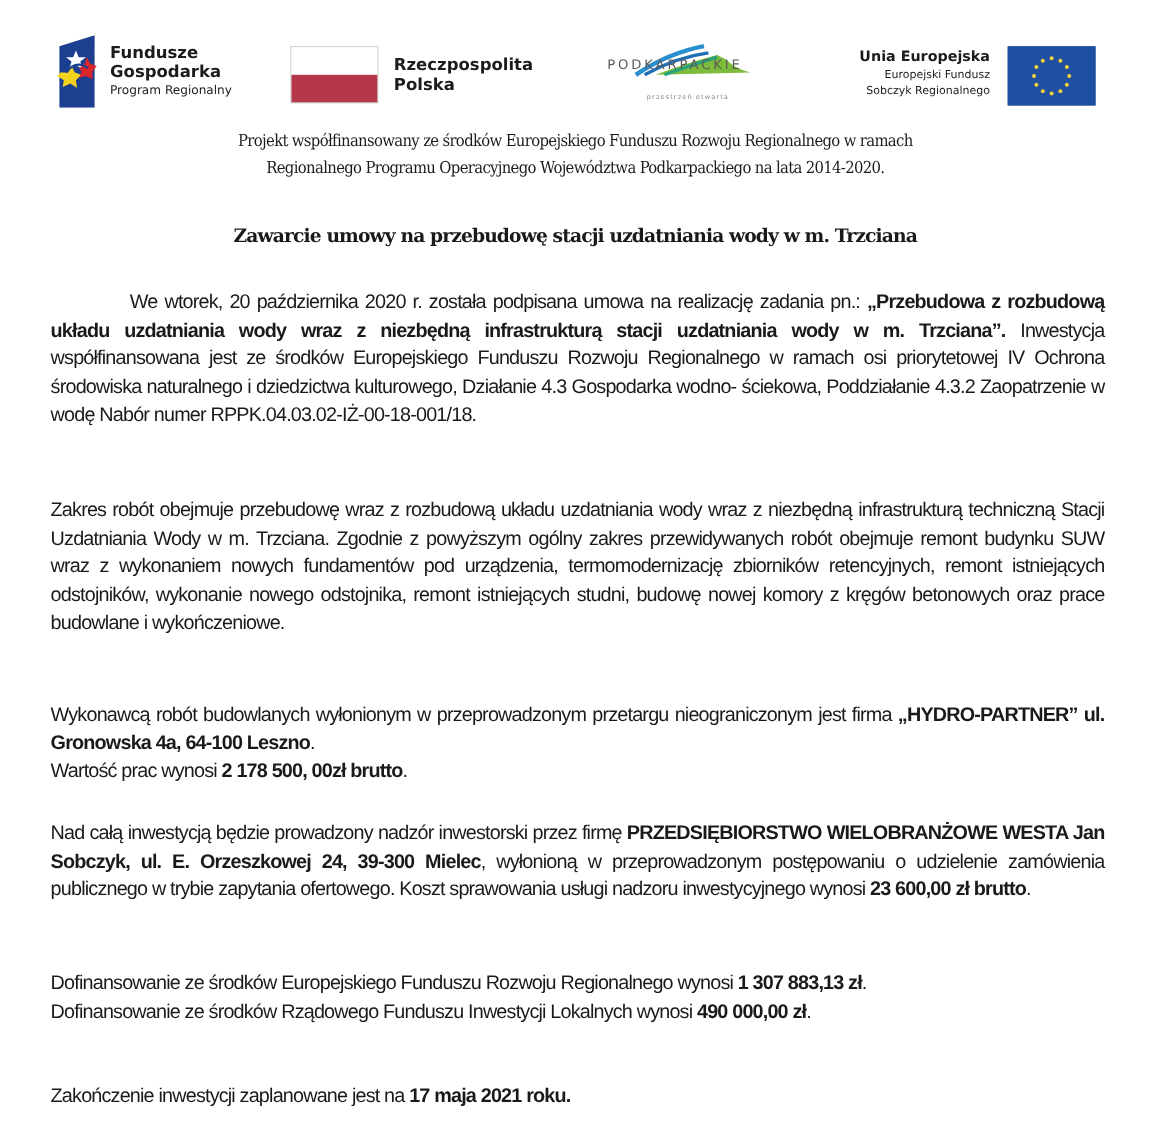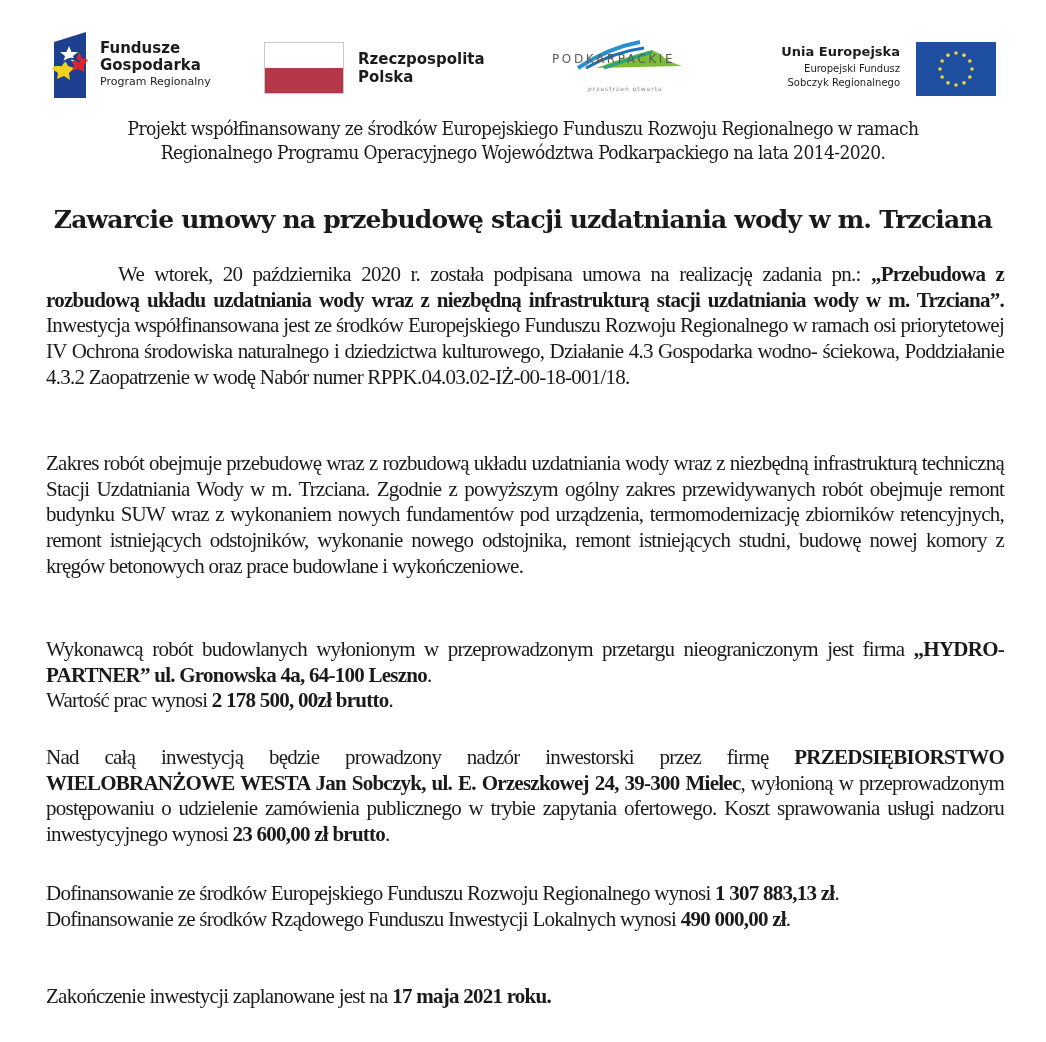--- a/index.html
+++ b/index.html
@@ -17,23 +17,23 @@
   .pl-flag .r { height:50%; background:#b5384a; }
   .pl-text { position:absolute; left:94px; top:8px; font-family:"DejaVu Sans", sans-serif; font-weight:bold; font-size:15px; line-height:18px; color:#1c1c1c; white-space:nowrap; }
   .pk-logo { left:548px; top:38px; width:150px; height:60px; }
   .pk-name { position:absolute; left:4px; top:14px; font-family:"DejaVu Sans", sans-serif; font-size:12px; letter-spacing:2.6px; color:#5a5a5a; white-space:nowrap; }
   .pk-sub { position:absolute; left:40px; top:47px; font-family:"DejaVu Sans", sans-serif; font-size:6px; letter-spacing:1px; color:#8a8a8a; white-space:nowrap; }
   .eu-logo { left:760px; top:42px; }
   .eu-text { position:absolute; right:-140px; top:0; width:140px; text-align:right; font-family:"DejaVu Sans", sans-serif; color:#1c1c1c; white-space:nowrap; }
   .eu-t1 { font-size:13px; font-weight:bold; line-height:20px; }
   .eu-t2 { font-size:10px; line-height:14px; }
   .eu-flag { position:absolute; left:916px; top:42px; width:80px; height:54px; background:#1f4fa0; }
-  .intro { position:absolute; left:0; width:1046px; top:116px; text-align:center; font-size:19px; line-height:24px; font-family:"DejaVu Serif", serif; font-stretch:condensed; letter-spacing:-0.6px; }
-  .title { position:absolute; left:0; width:1046px; top:205px; text-align:center; font-size:25px; font-weight:bold; font-family:"DejaVu Serif", serif; letter-spacing:-0.8px; }
-  .para { position:absolute; left:46px; width:958px; font-family:Liberation Serif, serif; font-size:21px; line-height:25.7px; letter-spacing:-0.75px; text-align:justify; }
+  .intro { position:absolute; left:0; width:1046px; top:116px; text-align:center; font-size:15px; line-height:24px; font-family:"DejaVu Serif", serif; font-stretch:condensed; letter-spacing:-0.6px; }
+  .title { position:absolute; left:0; width:1046px; top:205px; text-align:center; font-size:17px; font-weight:bold; font-family:"DejaVu Serif", serif; letter-spacing:-0.8px; }
+  .para { position:absolute; left:46px; width:958px; font-family:Liberation Sans, sans-serif; font-size:18px; line-height:25.7px; letter-spacing:-0.75px; text-align:justify; }
   .para b { font-weight:bold; }
   .indent { text-indent:72px; }
   .p1 { top:262px; }
   .p2 { top:451px; }
   .p3 { top:637px; }
   .p4 { top:745px; }
   .p5 { top:881px; }
   .p6 { top:984px; }
 </style>
 </head>

